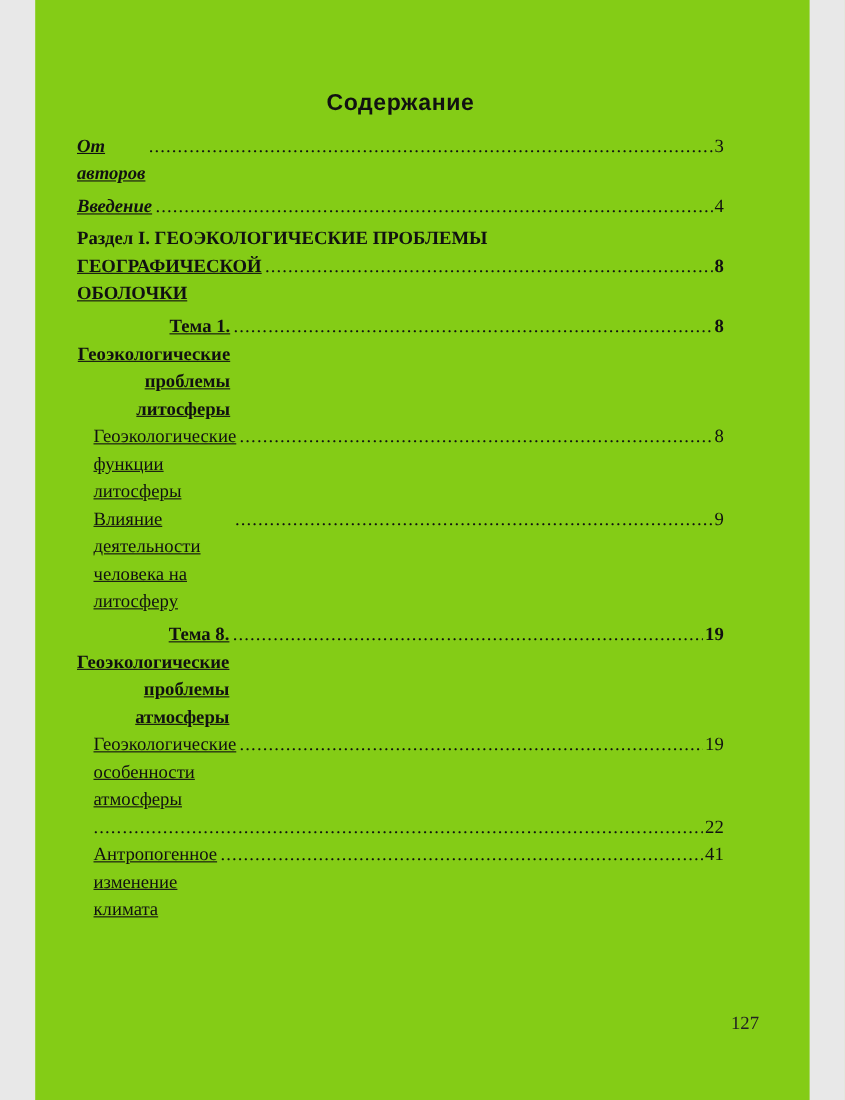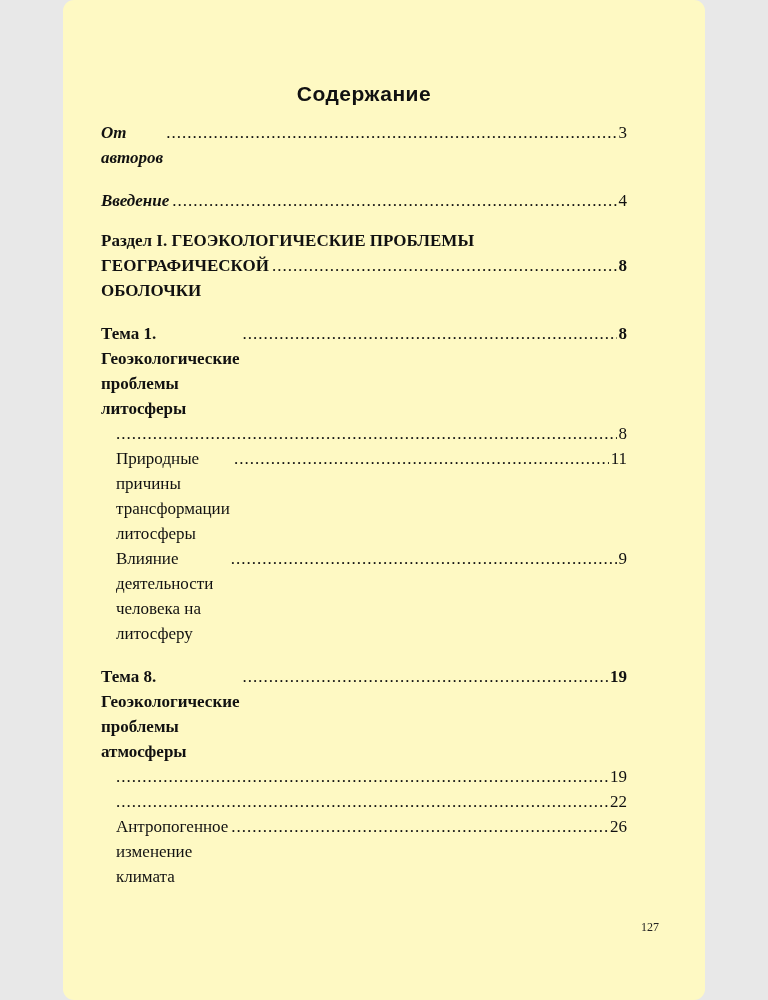--- a/index.html
+++ b/index.html
@@ -1,43 +1,42 @@
 <!DOCTYPE html>
 <html><head>
 <meta charset="utf-8">
 <style>
   html, body { margin: 0; padding: 0; background: #e8e8e8; }
   .page {
     position: relative;
-    width: 642px;
+    width: 704px;
     height: 1000px;
     margin: 0 auto;
-    background: #fef9c3;
+    background: #84cc16;
     overflow: hidden;
     font-family: "Liberation Serif", serif;
     color: #111111;
-    border-radius: 11px;
   }
   .content { padding: 0 78px 0 38px; }
   .title {
     text-align: center;
     font-family: "Liberation Sans", sans-serif;
     font-size: 21px;
     font-weight: bold;
     letter-spacing: 0.5px;
     margin: 82px 0 14px 0;
     line-height: 24px;
   }
   .toc { font-size: 17px; line-height: 25px; }
   .toc-entry { }
-  .gap-small { margin-top: 18px; }
-  .gap-large { margin-top: 15px; }
+  .gap-small { margin-top: 5px; text-align: right; }
+  .gap-large { margin-top: 4px; }
   .toc-line.pre { white-space: nowrap; }
   .toc-line.last { display: flex; align-items: baseline; }
-  .toc-text { padding-right: 3px; }
+  .toc-text { padding-right: 3px; text-decoration: underline; }
   .leader {
     flex: 1 1 auto;
     min-width: 12px;
     overflow: hidden;
     white-space: nowrap;
     font-weight: normal;
     font-style: normal;
     letter-spacing: 1px;
     margin-right: 2px;
   }
@@ -46,21 +45,21 @@
   }
   .toc-page { flex: 0 0 auto; }
   .style-frontmatter .toc-text { font-style: italic; font-weight: bold; }
   .style-section { font-weight: bold; }
   .style-theme { font-weight: bold; }
   .style-sub { padding-left: 15px; }
   .folio {
     position: absolute;
     top: 920px;
     right: 46px;
-    font-size: 12px;
+    font-size: 17px;
     color: #222222;
   }
 </style>
 </head>
 <body>
 
 <div class="page">
   <div class="content">
     <h1 class="title">Содержание</h1>
     <div class="toc">
@@ -88,60 +87,55 @@
         </div>
         <div class="toc-entry style-theme gap-small">
           <div class="toc-line last">
             <span class="toc-text">Тема 1. Геоэкологические проблемы литосферы</span>
             <span class="leader"></span>
             <span class="toc-page">8</span>
           </div>
         </div>
         <div class="toc-entry style-sub">
           <div class="toc-line last">
+            <span class="toc-text">Геоэкологические функции литосферы</span>
             <span class="leader"></span>
             <span class="toc-page">8</span>
-          </div>
-        </div>
-        <div class="toc-entry style-sub">
-          <div class="toc-line last">
-            <span class="toc-text">Природные причины трансформации литосферы</span>
-            <span class="leader"></span>
-            <span class="toc-page">11</span>
           </div>
         </div>
         <div class="toc-entry style-sub">
           <div class="toc-line last">
             <span class="toc-text">Влияние деятельности человека на литосферу</span>
             <span class="leader"></span>
             <span class="toc-page">9</span>
           </div>
         </div>
         <div class="toc-entry style-theme gap-small">
           <div class="toc-line last">
             <span class="toc-text">Тема 8. Геоэкологические проблемы атмосферы</span>
             <span class="leader"></span>
             <span class="toc-page">19</span>
           </div>
         </div>
         <div class="toc-entry style-sub">
           <div class="toc-line last">
+            <span class="toc-text">Геоэкологические особенности атмосферы</span>
             <span class="leader"></span>
             <span class="toc-page">19</span>
           </div>
         </div>
         <div class="toc-entry style-sub">
           <div class="toc-line last">
             <span class="leader"></span>
             <span class="toc-page">22</span>
           </div>
         </div>
         <div class="toc-entry style-sub">
           <div class="toc-line last">
             <span class="toc-text">Антропогенное изменение климата</span>
             <span class="leader"></span>
-            <span class="toc-page">26</span>
+            <span class="toc-page">41</span>
           </div>
         </div>
       </div>
   </div>
   <div class="folio">127</div>
 </div>
 
 </body></html>

